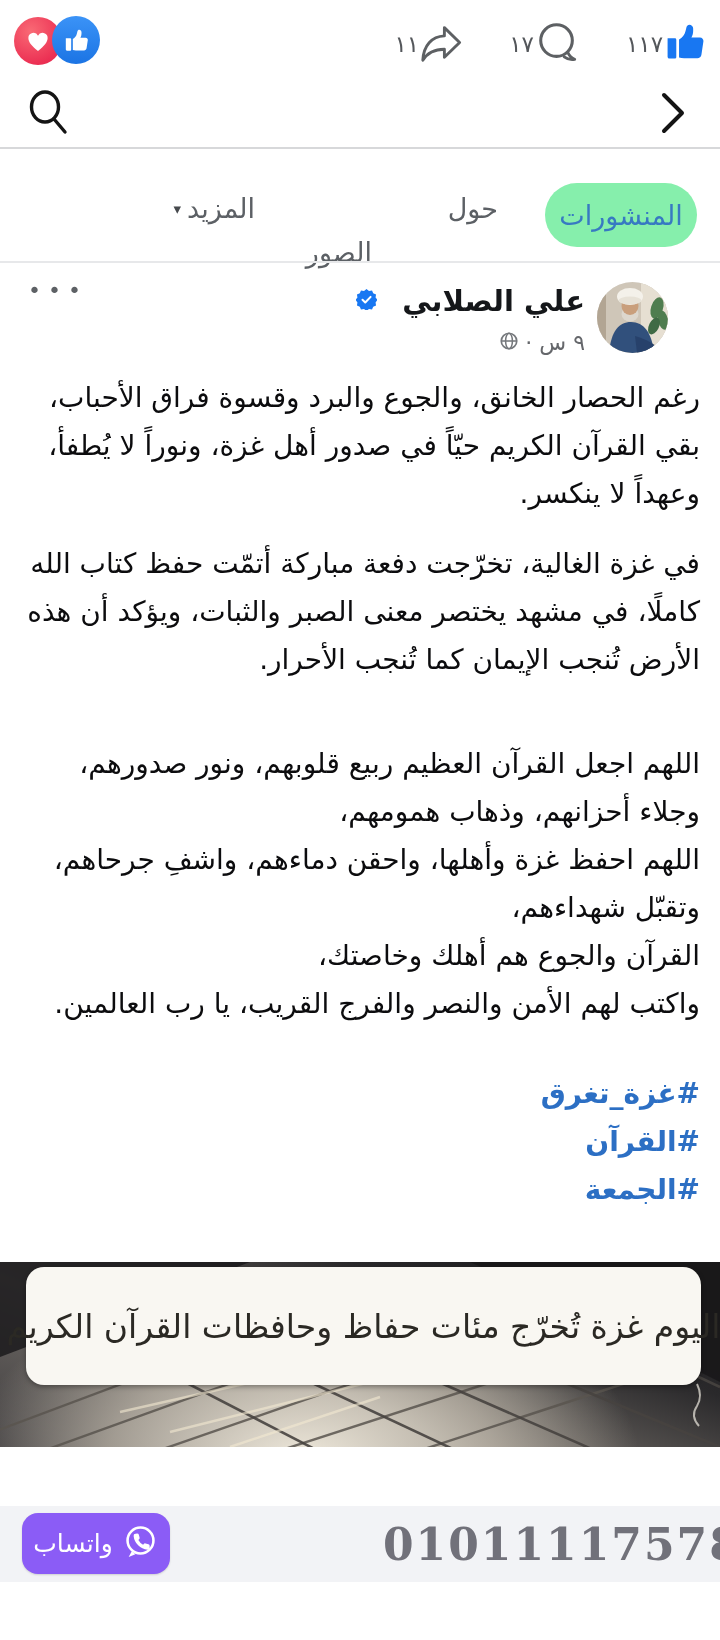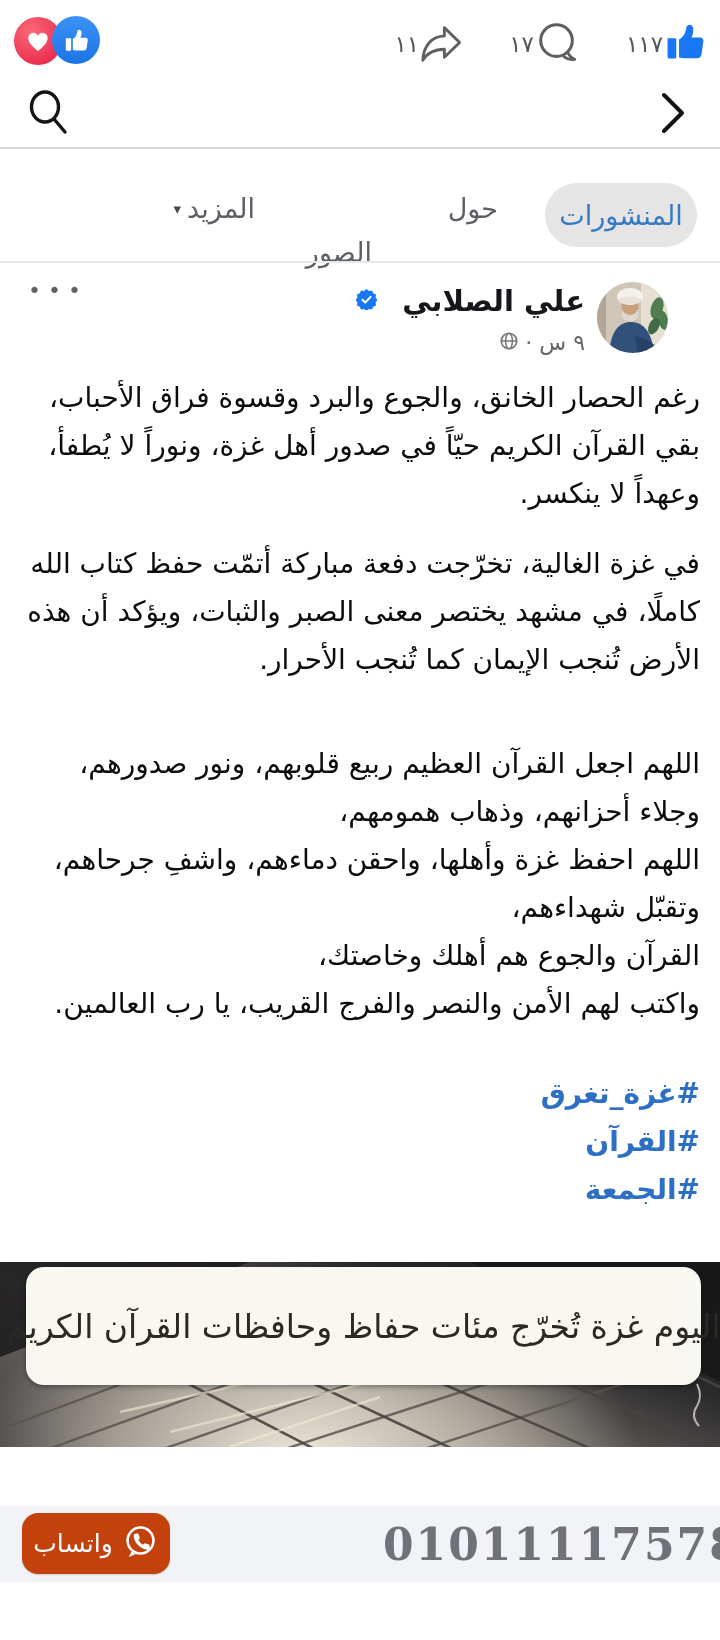--- a/index.html
+++ b/index.html
@@ -19,21 +19,21 @@
   
   .row2{position:absolute;top:84px;left:0;right:0;height:56px;}
   .search-ic{position:absolute;right:648px;left:30px;top:4px;}
   .back-ic{position:absolute;left:658px;top:6px;}
   .divider-a{position:absolute;top:147px;left:0;right:0;height:2px;background:#d7d8da;}
   .divider-b{position:absolute;top:261px;left:0;right:0;height:2px;background:#e7e8ea;}
   
   .tab{position:absolute;font-size:27px;color:#5c6065;direction:rtl;white-space:nowrap;}
   .tab-pill{
     top:183px;right:23px;width:152px;height:64px;border-radius:32px;
-    background:#e5e5e5;color:#3779c2;display:flex;align-items:center;justify-content:center;
+    background:#86efac;color:#3779c2;display:flex;align-items:center;justify-content:center;
   }
   .tab-about{top:193px;right:222px;}
   .tab-photos{top:193px;right:348px;margin-top:44px;}
   .tab-more{top:193px;right:465px;display:flex;align-items:center;gap:6px;}
   .caret{font-size:15px;color:#46494d;}
   
   .avatar{position:absolute;top:282px;right:52px;width:71px;height:71px;border-radius:50%;overflow:hidden;box-shadow:0 0 0 1px rgba(0,0,0,.08) inset;}
   .name-row{position:absolute;top:284px;right:135px;display:flex;direction:rtl;align-items:center;gap:25px;}
   .author-name{font-size:29px;font-weight:bold;color:#15171a;white-space:nowrap;}
   .time-row{position:absolute;top:330px;right:135px;display:flex;direction:rtl;align-items:center;gap:7px;color:#65676b;font-size:22px;}
@@ -59,21 +59,21 @@
   .photo-banner span{font-size:33px;color:#2b2924;direction:rtl;white-space:nowrap;}
   
   .contact-strip{position:absolute;top:1506px;left:0;right:0;height:76px;background:#f2f3f6;}
   .phone-number{
     position:absolute;left:383px;top:50%;transform:translateY(-50%);
     font-family:"DejaVu Serif", serif;font-weight:bold;font-size:44px;color:#71717a;
     letter-spacing:2px;direction:ltr;
   }
   .wa-button{
     position:absolute;left:22px;top:7px;width:148px;height:61px;border-radius:16px;
-    background:#c2410c;display:flex;direction:rtl;align-items:center;justify-content:center;gap:9px;
+    background:#8b5cf6;display:flex;direction:rtl;align-items:center;justify-content:center;gap:9px;
     box-shadow:0 1px 2px rgba(0,0,0,.15);cursor:pointer;
   }
   .wa-label{color:#ffffff;font-size:25px;direction:rtl;}
 </style>
 </head>
 <body>
 
 <div class="reactions">
   <div class="rx rx-heart">
     <svg width="28" height="28" viewBox="0 0 48 48">

